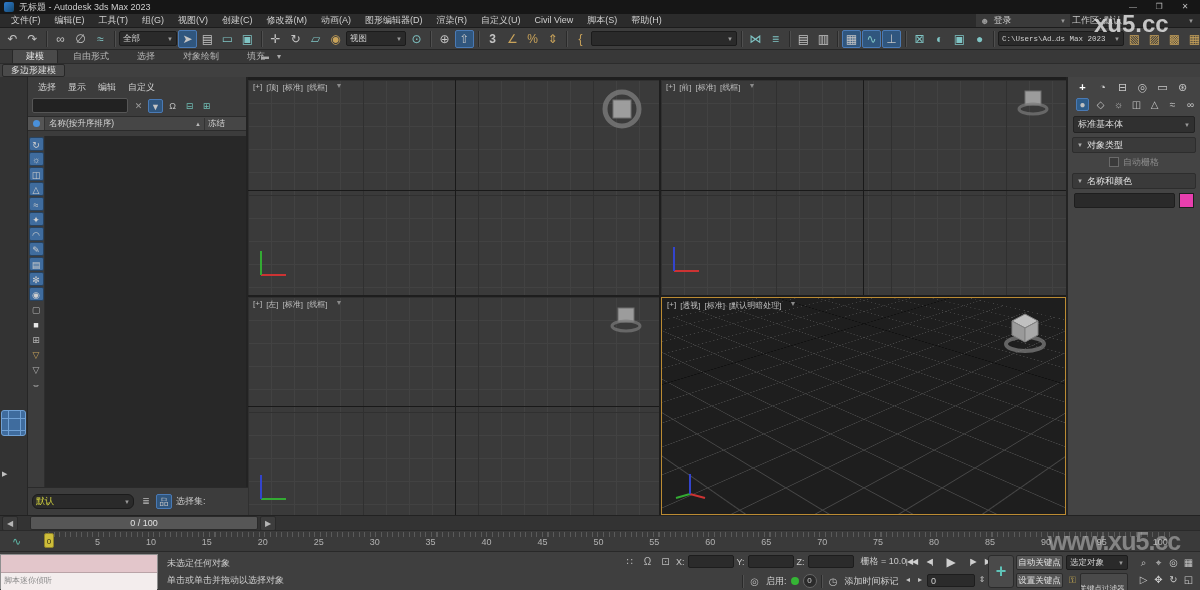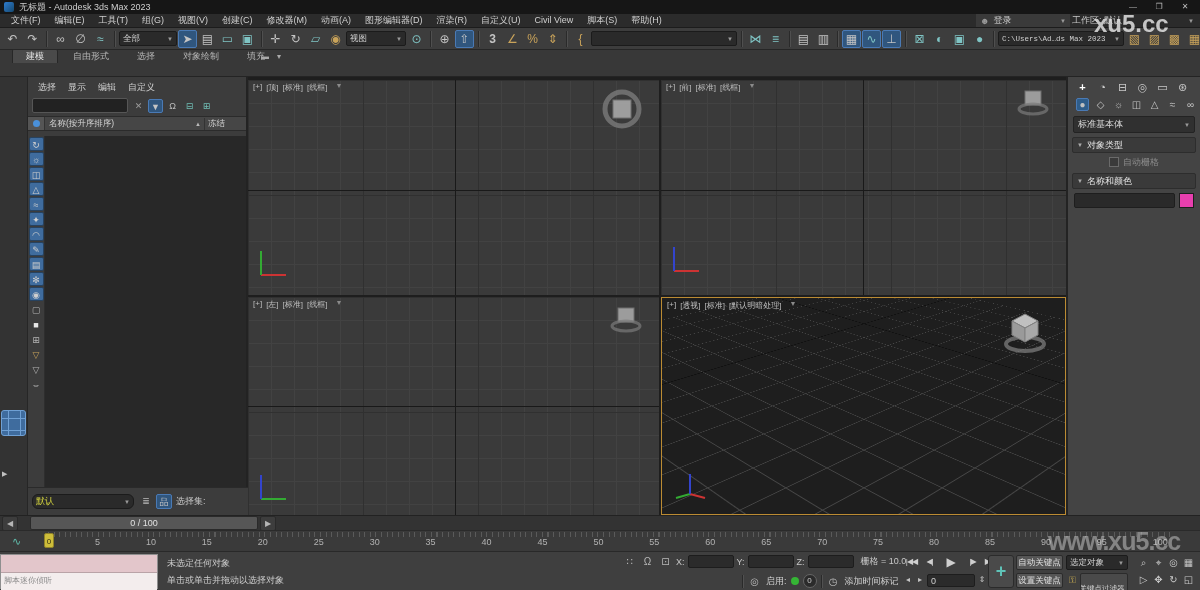--- a/index.html
+++ b/index.html
@@ -271,20 +271,23 @@
         <div class="rtab active">建模</div>
         <div class="rtab">自由形式</div>
         <div class="rtab">选择</div>
         <div class="rtab">对象绘制</div>
         <div class="rtab">填充</div>
       </div>
     <div id="ribbon-icons">
         <div class="icon">▬</div>
         <div class="icon">▾</div>
       </div>
+    <div id="ribbon-sub">
+      <span id="ribbon-subtab">多边形建模</span>
+    </div>
   </div>
 
   <div id="left-gutter">
     <span id="gutter-arrow">▶</span>
   </div>
   <div id="layout-tab"></div>
 
   <div id="explorer">
     <div id="explorer-menus">
         <span class="menu-item">选择</span>

